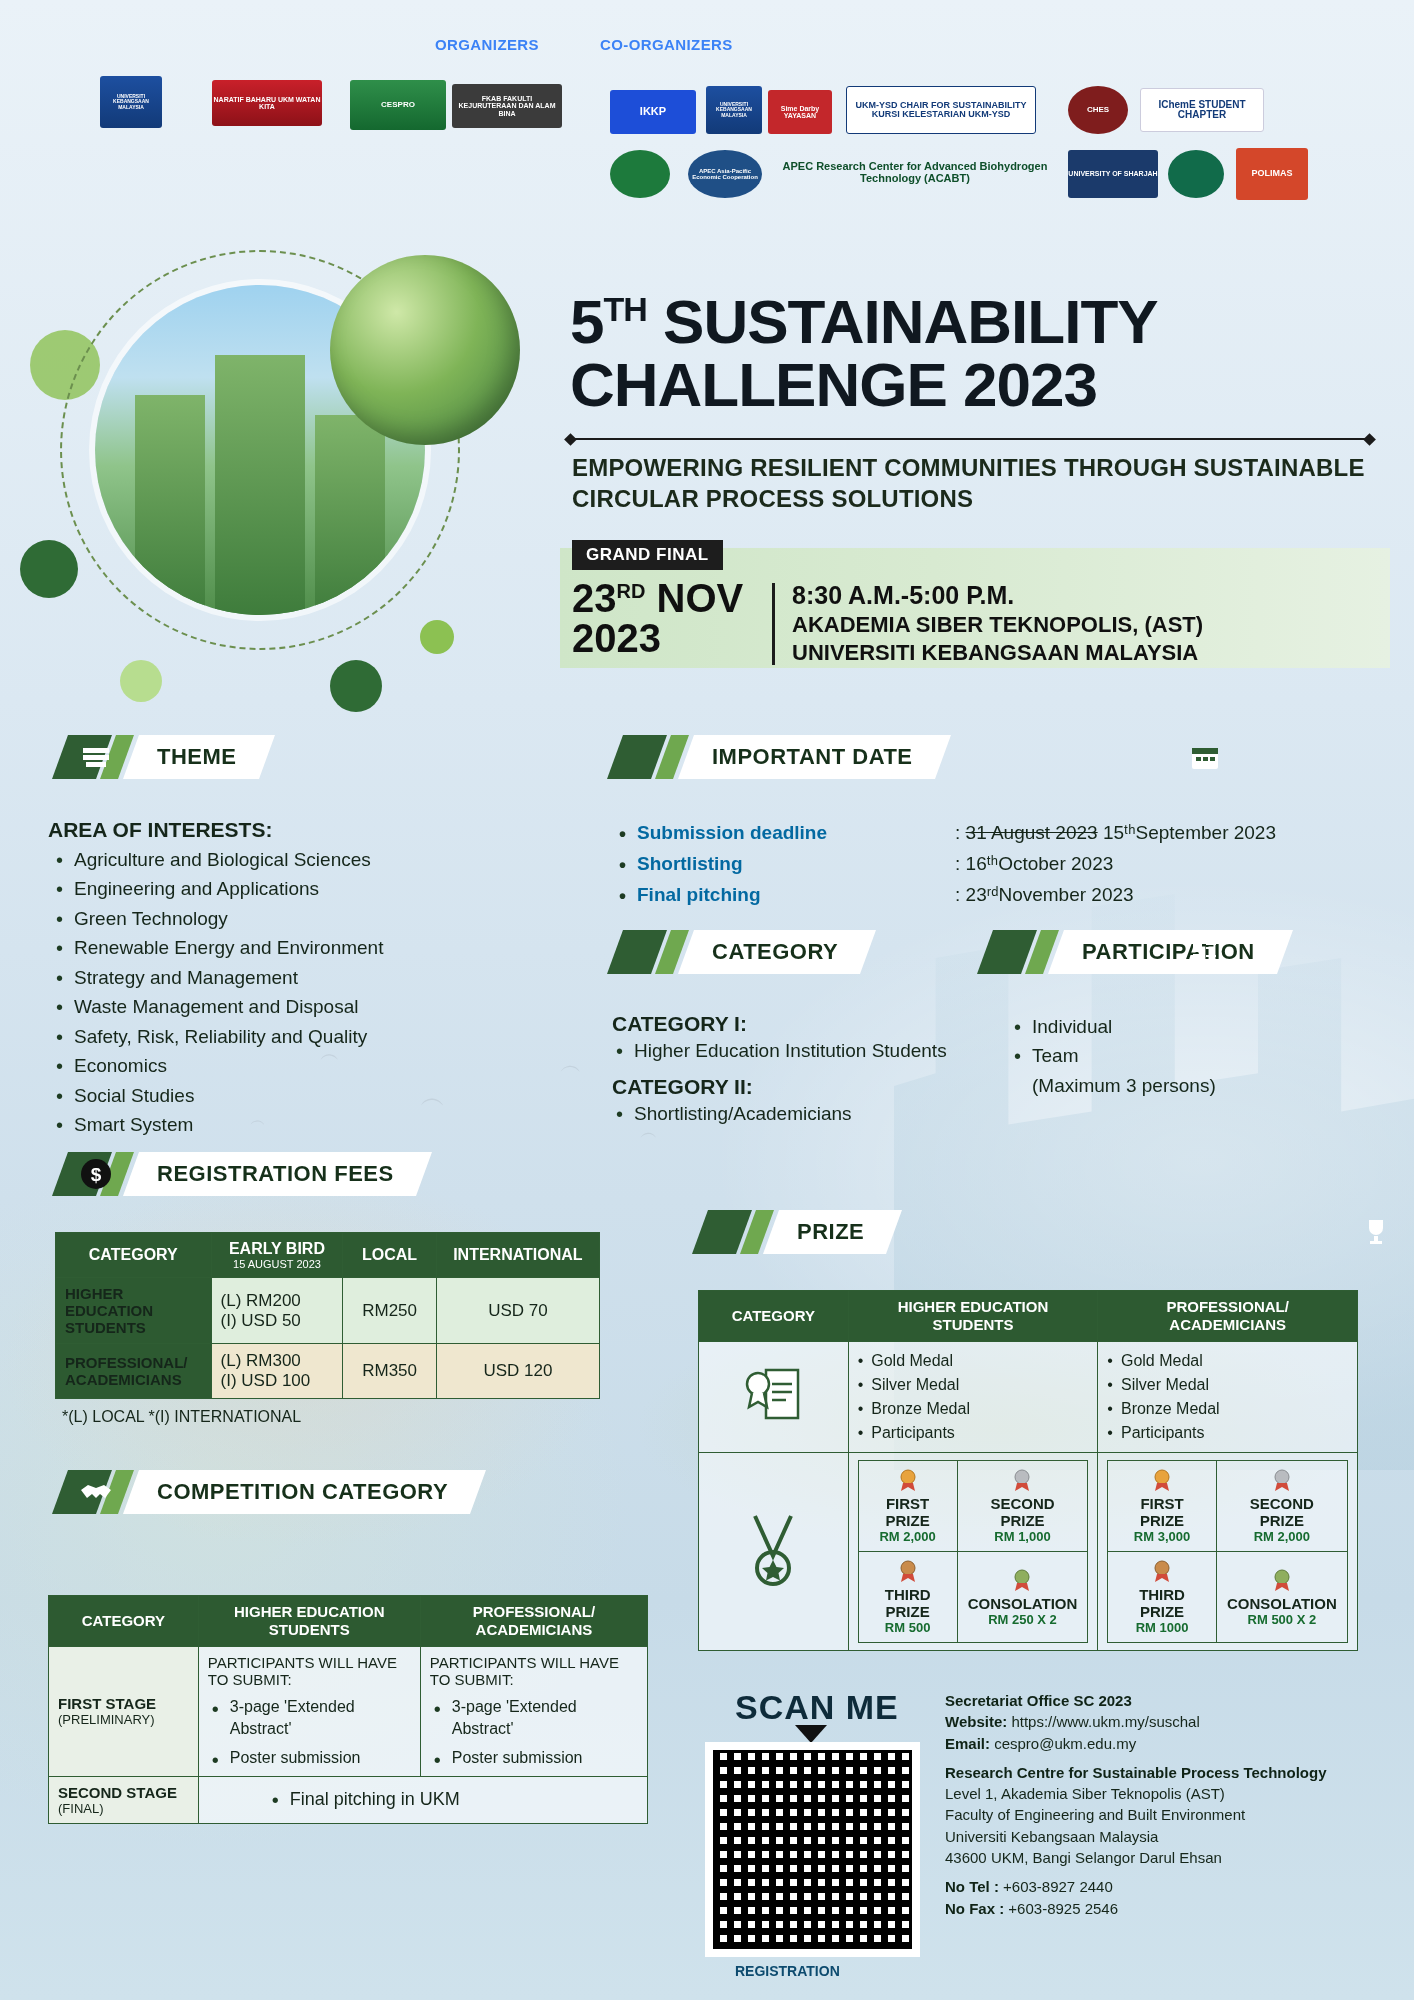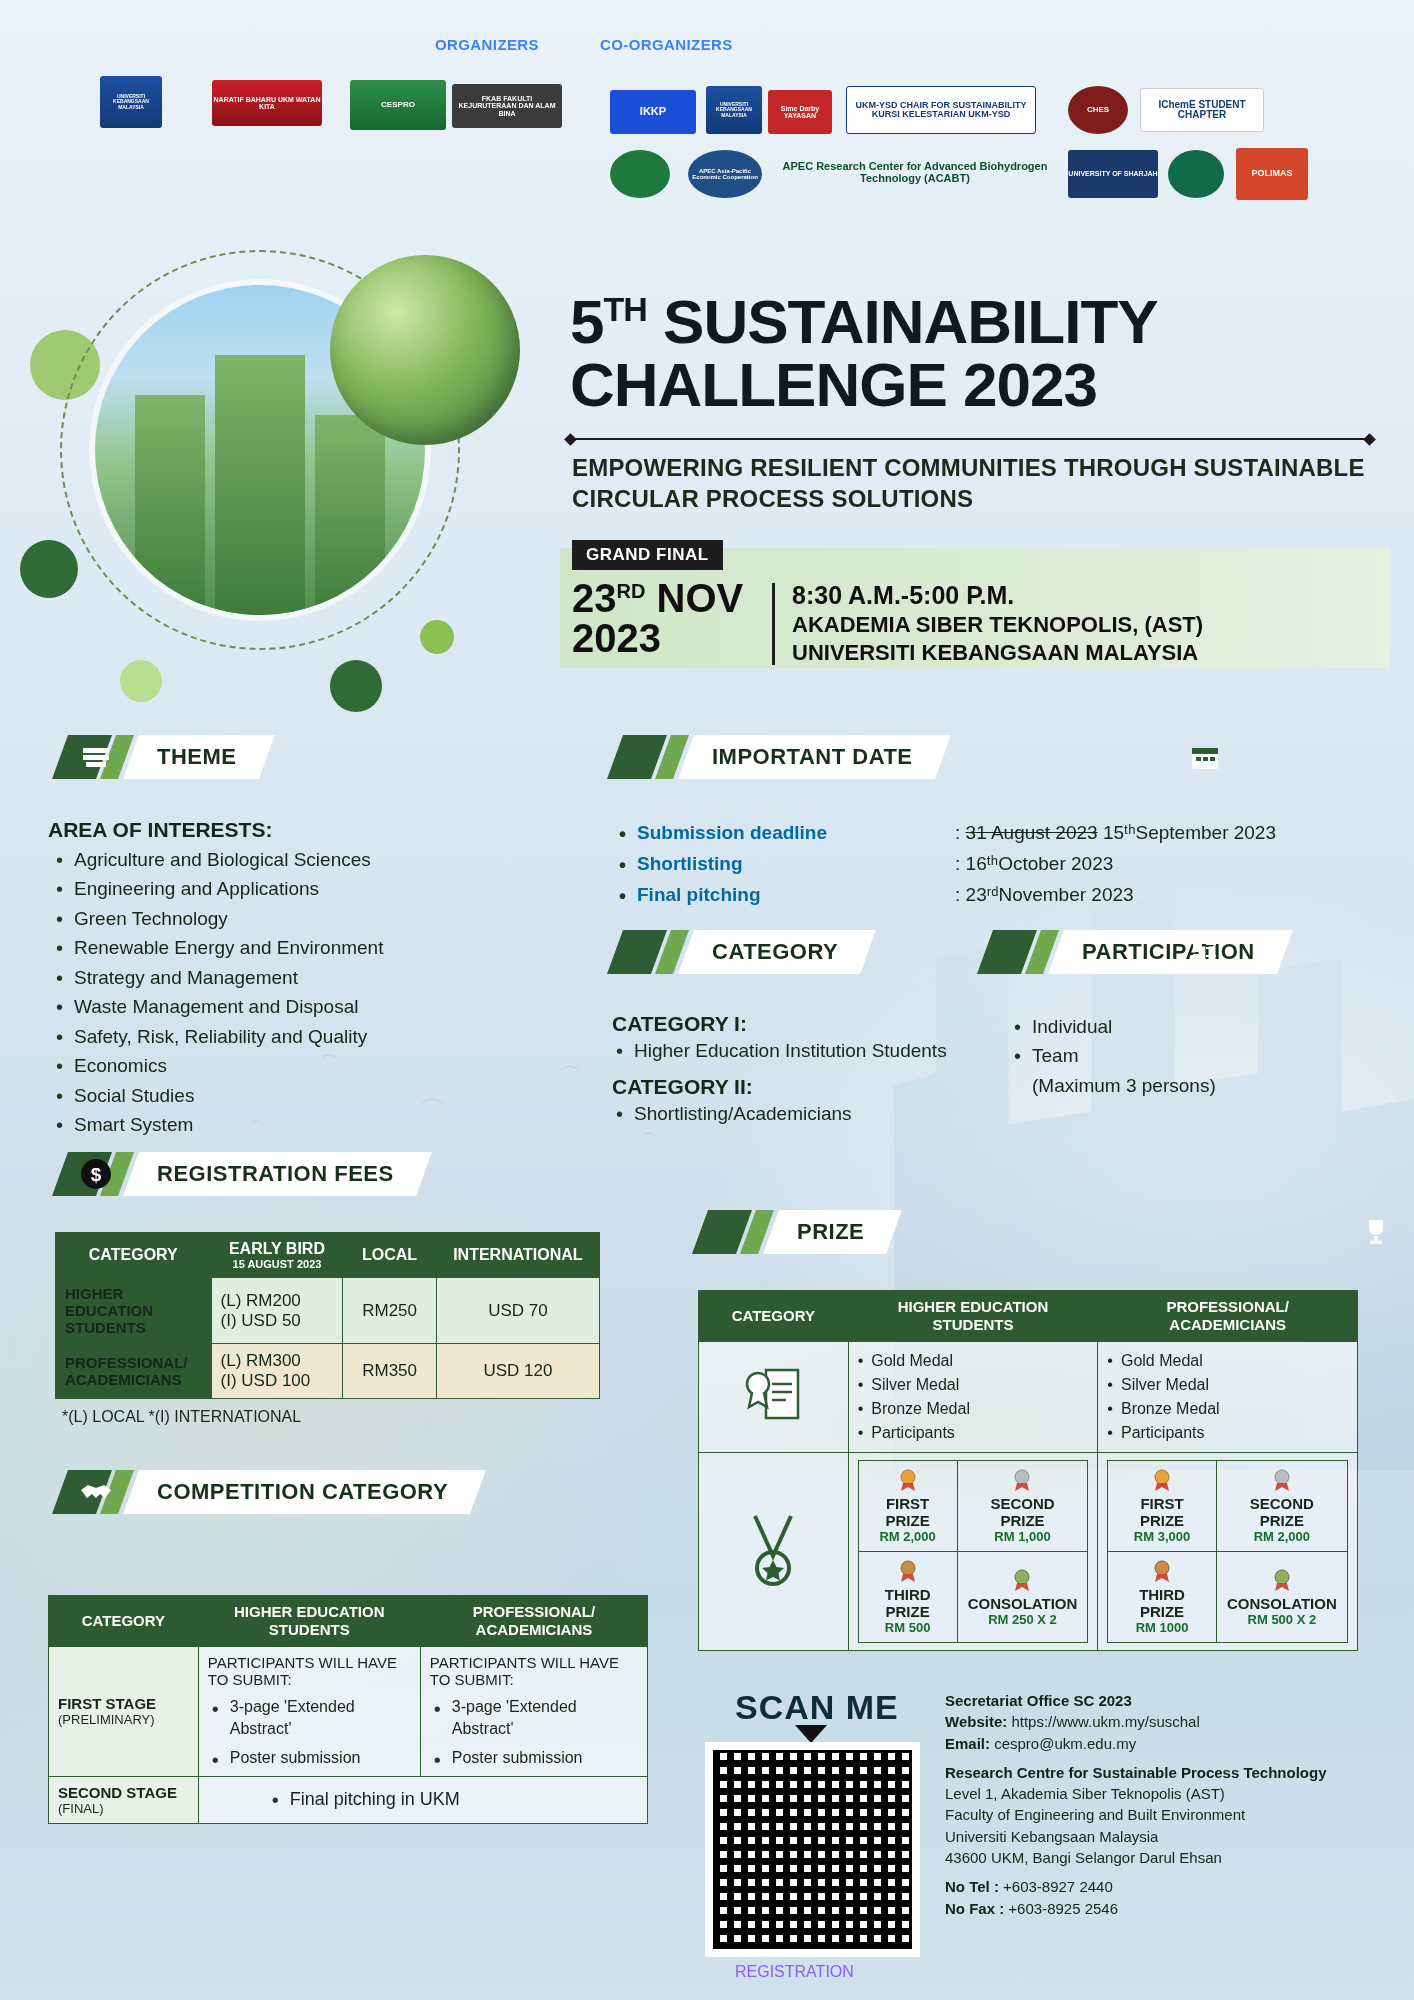--- a/index.html
+++ b/index.html
@@ -114,21 +114,21 @@
   .comp-body { background:rgba(255,255,255,.6); font-size:16px; color:#333; }
 
   
   .scanme { position:absolute; left:735px; top:1688px; font-size:34px; font-weight:bold; color:#0e2b3a; letter-spacing:1px; }
   .qr { position:absolute; left:705px; top:1742px; width:215px; height:215px; background:#fff; padding:8px; }
   .qr-inner { width:100%; height:100%;
     background-image:
       repeating-linear-gradient(90deg,#000 0 7px, #fff 7px 14px),
       repeating-linear-gradient(0deg,#000 0 7px, #fff 7px 14px);
     background-blend-mode: multiply; }
-  .reg-cap { position:absolute; left:735px; top:1963px; font-size:16px; font-weight:normal; color:#8b5cf6; }
+  .reg-cap { position:absolute; left:735px; top:1963px; font-size:14px; font-weight:bold; color:#0c4a6e; }
   .contact { position:absolute; left:945px; top:1690px; width:460px; font-size:15px; color:#15261a; line-height:1.42; }
   .contact b { color:#0f2316; }
 </style>
 </head>
 <body>
 
 <div class="poster">
   <div class="bg-sky"></div>
   <div class="bg-buildings"></div>
   <div class="bg-hands"></div>
@@ -334,21 +334,21 @@
           <text x="17" y="24" font-size="19" font-weight="bold" fill="#fff" text-anchor="middle" font-family="Liberation Sans">$</text>
         </svg>
     </div>
   </div>
   <table class="tbl" style="left:55px;top:1232px;width:545px;">
     <tbody>
         <tr>
       <th style="width:135px;">CATEGORY</th>
       <th style="width:120px;line-height:1.1;">
         <div>EARLY BIRD</div>
-        <div style="font-size:11px;font-weight:bold;">15 AUGUST 2023</div>
+        <div style="font-size:11px;font-weight:normal;">15 AUGUST 2023</div>
       </th>
       <th style="width:85px;">LOCAL</th>
       <th style="width:145px;">INTERNATIONAL</th>
     </tr>
     <tr>
       <td class="cat-cell" style="white-space:pre-line;">HIGHER EDUCATION STUDENTS</td>
       <td class="fee-cell" style="white-space:pre-line;font-size:17px;">(L) RM200
 (I) USD 50</td>
       <td class="fee-cell" style="text-align:center;font-size:17px;">RM250</td>
       <td class="fee-cell" style="text-align:center;font-size:17px;">USD 70</td>

